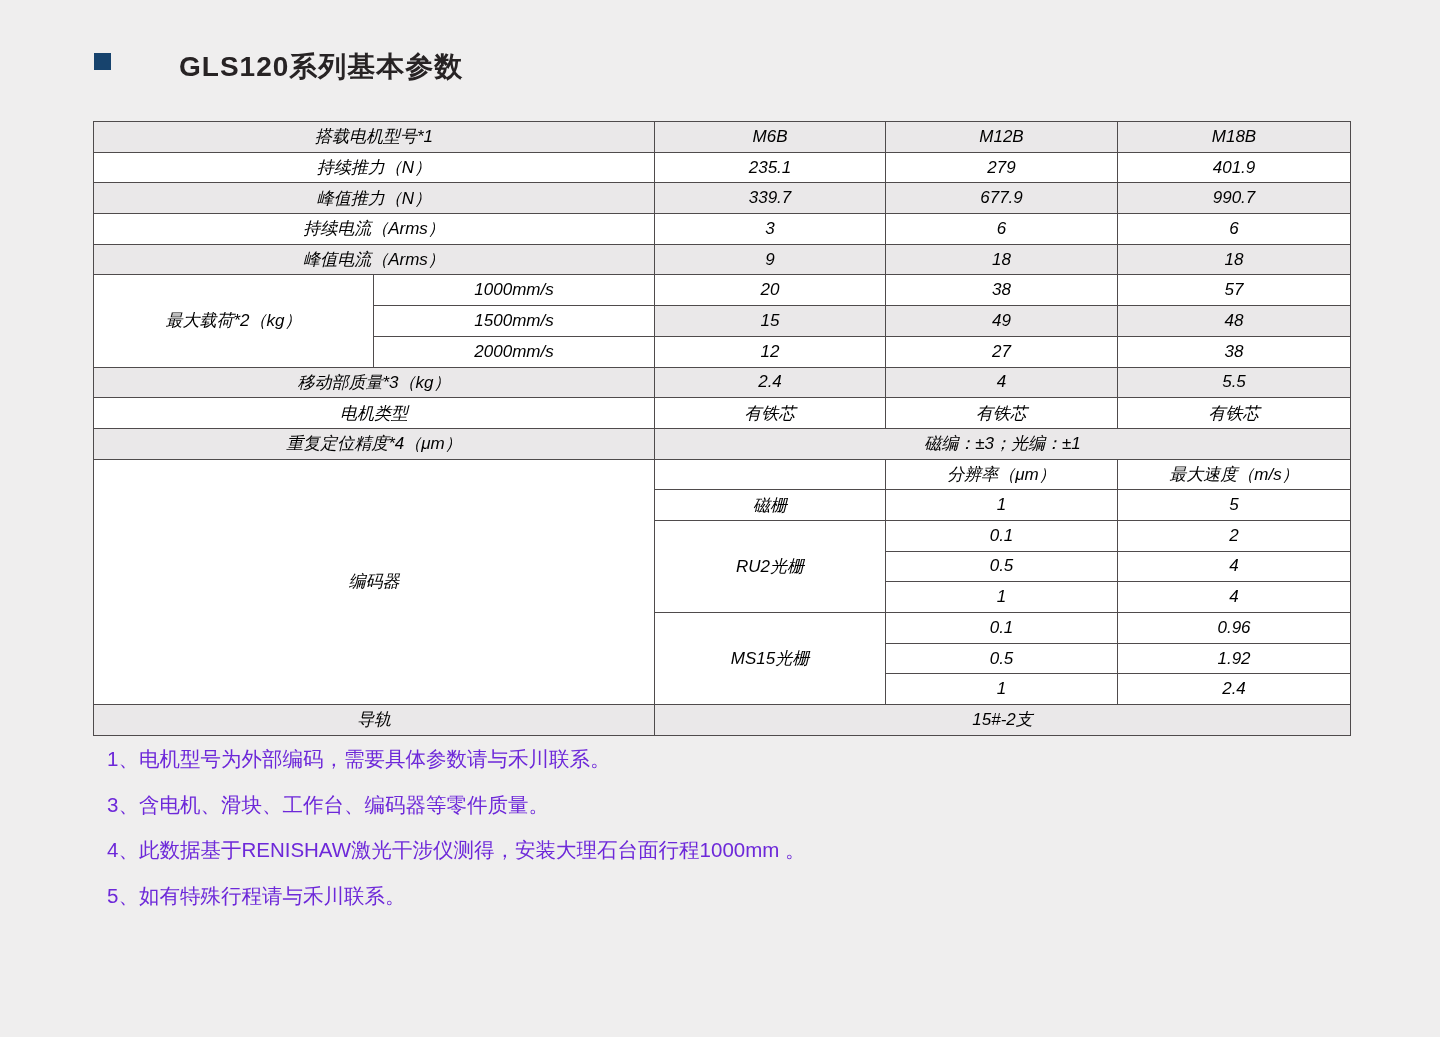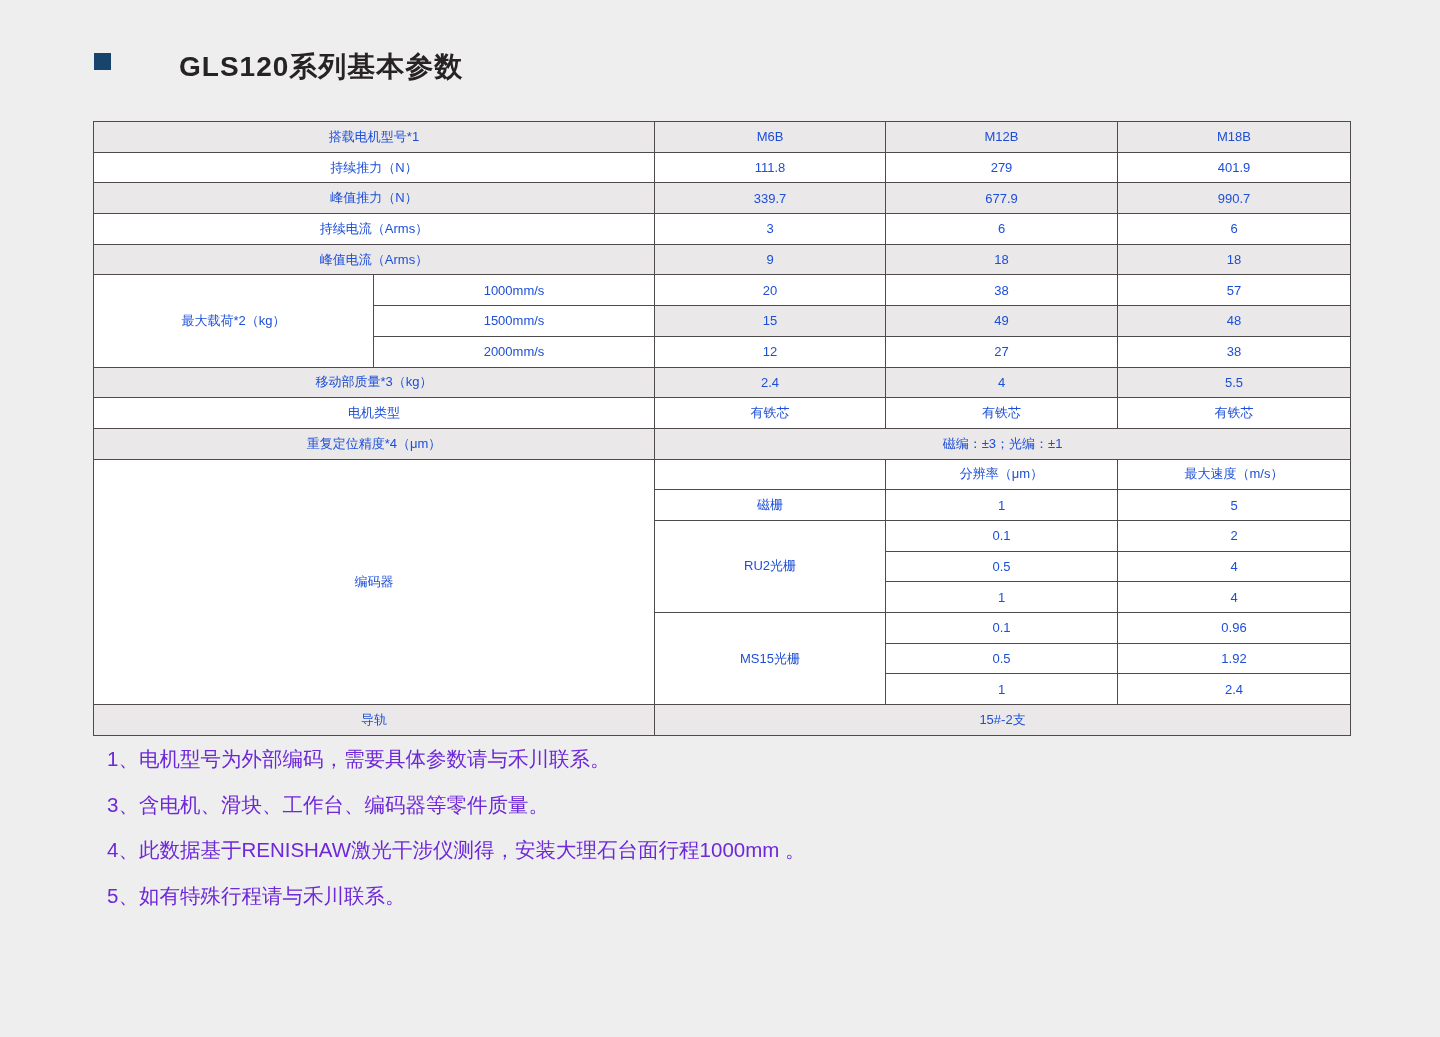--- a/index.html
+++ b/index.html
@@ -18,21 +18,21 @@
   .page-title {
     position:absolute; left:140px; top:48px;
     font-size:28px; font-weight:bold; color:#272324;
     letter-spacing:1px;
     margin-left:39px;
   }
   table.spec {
     position:absolute; left:93px; top:121px;
     width:1257px;
     border-collapse:collapse; table-layout:fixed;
-    font-size:13px; color:#1d4ed8;
+    font-size:17px; color:#000000;font-style:italic;
   }
   table.spec td {
     border:1px solid #4f4b4c;
     text-align:center; vertical-align:middle;
     padding:0; height:29.7px;
     background:#ffffff;
     overflow:hidden;
   }
   table.spec td.g { background:#eae8e9; }
   .footnotes {
@@ -61,21 +61,21 @@
   <tbody>
       <tr>
     <td colspan="2" class="g">搭载电机型号*1</td>
     <td class="g">M6B</td>
     <td class="g">M12B</td>
     <td class="g">M18B</td>
   </tr>
 
   <tr>
     <td colspan="2">持续推力（N）</td>
-    <td>111.8</td>
+    <td>235.1</td>
     <td>279</td>
     <td>401.9</td>
   </tr>
 
   <tr>
     <td colspan="2" class="g">峰值推力（N）</td>
     <td class="g">339.7</td>
     <td class="g">677.9</td>
     <td class="g">990.7</td>
   </tr>

